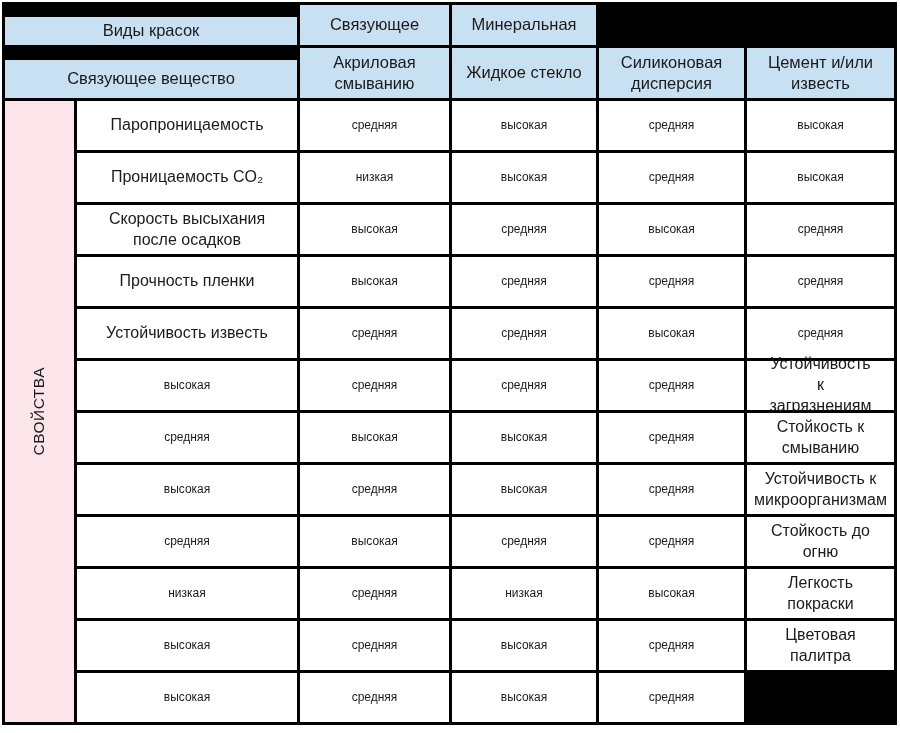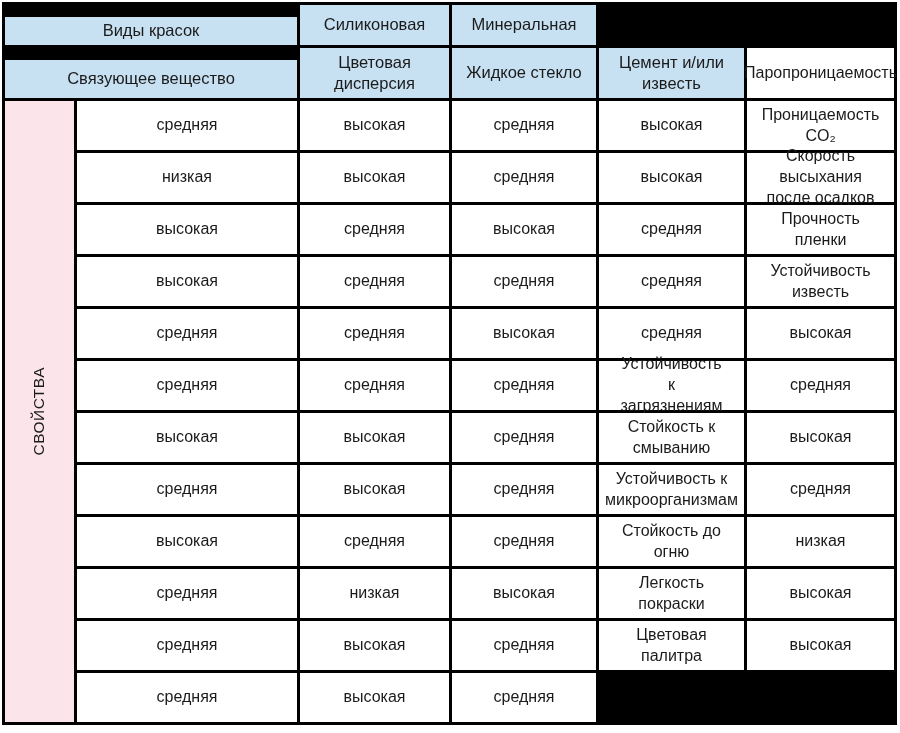--- a/index.html
+++ b/index.html
@@ -38,35 +38,36 @@
     padding: 0;
   }
   .vert {
     writing-mode: vertical-rl;
     transform: rotate(180deg);
     font-size: 15.5px;
     letter-spacing: 0.5px;
     white-space: nowrap;
   }
   .prop { padding: 2px 18px; }
-  .val  { font-size: 16px; }
+  .val  { font-size: 12px; }
 </style>
 </head>
 <body>
 
 <div class="page">
   <div class="tbl">
 
     <div class="cell hdr span2">Виды красок</div>
-    <div class="cell hdr">Силиконовая</div>
+    <div class="cell hdr">Связующее</div>
     <div class="cell hdr">Минеральная</div>
 
     <div class="cell hdr span2">Связующее вещество</div>
-    <div class="cell hdr">Цветовая дисперсия</div>
+    <div class="cell hdr">Акриловая смыванию</div>
     <div class="cell hdr">Жидкое стекло</div>
+    <div class="cell hdr">Силиконовая дисперсия</div>
     <div class="cell hdr">Цемент и/или известь</div>
 
     <div class="cell side">
       <span class="vert">СВОЙСТВА</span>
     </div>
 
     <div class="cell prop">Паропроницаемость</div>
     <div class="cell val">средняя</div>
     <div class="cell val">высокая</div>
     <div class="cell val">средняя</div>

